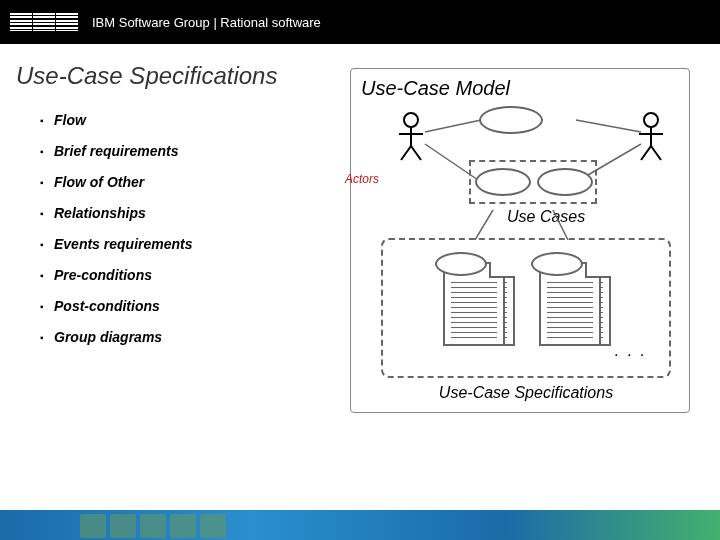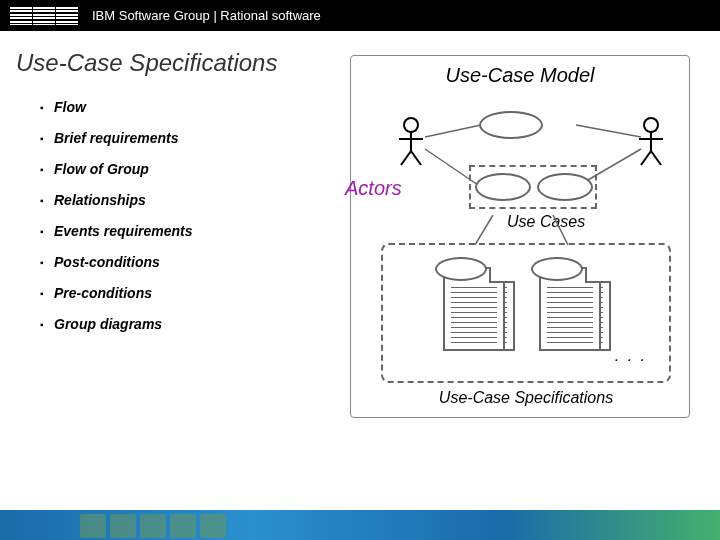--- a/index.html
+++ b/index.html
@@ -1,35 +1,35 @@
 <!DOCTYPE html>
 <html><head>
 <meta charset="utf-8">
 <style>
   * { margin: 0; padding: 0; box-sizing: border-box; }
   body { width: 720px; height: 540px; font-family: Arial, sans-serif; background: #fff; overflow: hidden; position: relative; }
-  .header { background: #000; color: #fff; height: 31px; display: flex; align-items: center; padding: 0 10px; font-size: 13px; }
+  .header { background: #000; color: #fff; height: 44px; display: flex; align-items: center; padding: 0 10px; font-size: 13px; }
   .ibm-logo { display: flex; gap: 1px; margin-right: 14px; }
   .ibm-bar { width: 22px; height: 18px; background: repeating-linear-gradient(to bottom, #fff 0, #fff 2px, #000 2px, #000 3.5px); }
   .header-text { font-size: 13px; }
   .content { padding: 18px 10px 0 10px; display: flex; height: 446px; font-style: italic; }
   .left-col { width: 330px; padding-left: 6px; }
   .title { font-size: 24px; color: #333; margin-bottom: 22px; font-weight: normal; }
   .bullets { list-style: none; padding-left: 24px; }
   .bullets li { font-size: 14px; font-weight: bold; color: #000; margin-bottom: 15px; position: relative; padding-left: 14px; }
   .bullets li::before { content: "▪"; position: absolute; left: 0; font-size: 10px; color: #000; top: 3px; }
   .right-col { flex: 1; position: relative; padding-left: 10px; padding-top: 6px; }
   .model-box { border: 1px solid #888; border-radius: 4px; padding: 8px 10px 10px 10px; width: 340px; background: #fff; }
-  .model-title { font-size: 20px; text-align: center; margin-bottom: 28px; color: #000; }
+  .model-title { font-size: 20px; text-align: left; margin-bottom: 10px; color: #000; }
   .diagram-row { position: relative; height: 100px; }
   .actor { position: absolute; }
   .actor svg { display: block; }
   .oval { position: absolute; border: 2px solid #666; border-radius: 50%; background: #fff; }
   .dashed-box { position: absolute; border: 2px dashed #666; }
-  .label-actors { position: absolute; font-size: 20px; color: #a21caf; }
+  .label-actors { position: absolute; font-size: 12px; color: #b91c1c; }
   .label-usecases { position: absolute; font-size: 16px; color: #000; }
   .spec-box { margin-top: 28px; border: 2px dashed #666; border-radius: 8px; width: 290px; height: 140px; margin-left: 20px; position: relative; display: flex; align-items: center; justify-content: center; gap: 26px; }
   .doc-stack { position: relative; width: 70px; height: 92px; }
   .doc { position: absolute; width: 62px; height: 84px; background: #fff; border: 2px solid #666; }
   .doc::after { content: ""; position: absolute; right: -2px; top: -2px; width: 14px; height: 14px; border-left: 2px solid #666; border-bottom: 2px solid #666; background: #fff; }
   .doc .lines { position: absolute; top: 18px; left: 6px; right: 6px; bottom: 6px; background: repeating-linear-gradient(to bottom, #666 0, #666 1.5px, transparent 1.5px, transparent 5px); }
   .ellipsis { position: absolute; right: 22px; bottom: 16px; font-size: 16px; color: #000; letter-spacing: 2px; }
   .spec-label { text-align: center; font-size: 16px; margin-top: 6px; margin-left: 20px; width: 290px; color: #000; }
   .footer { position: absolute; bottom: 0; left: 0; right: 0; height: 30px; background: linear-gradient(to right, #1a6ba8 0%, #2a8fce 35%, #1a6ba8 70%, #45b06e 100%); display: flex; align-items: flex-end; }
   .footer-icons { display: flex; gap: 4px; margin-left: 80px; margin-bottom: 2px; }
@@ -47,25 +47,25 @@
   </div>
   <div class="header-text">IBM Software Group | Rational software</div>
 </div>
 
 <div class="content">
   <div class="left-col">
     <h1 class="title">Use-Case Specifications</h1>
     <ul class="bullets">
       <li>Flow</li>
       <li>Brief requirements</li>
-      <li>Flow of Group</li>
+      <li>Flow of Other</li>
       <li>Relationships</li>
       <li>Events requirements</li>
+      <li>Pre-conditions</li>
       <li>Post-conditions</li>
-      <li>Pre-conditions</li>
       <li>Group diagrams</li>
     </ul>
   </div>
 
   <div class="right-col">
     <div class="model-box">
       <div class="model-title">Use-Case Model</div>
 
       <div class="diagram-row">
         <svg width="320" height="100" style="position:absolute;left:0;top:0">

